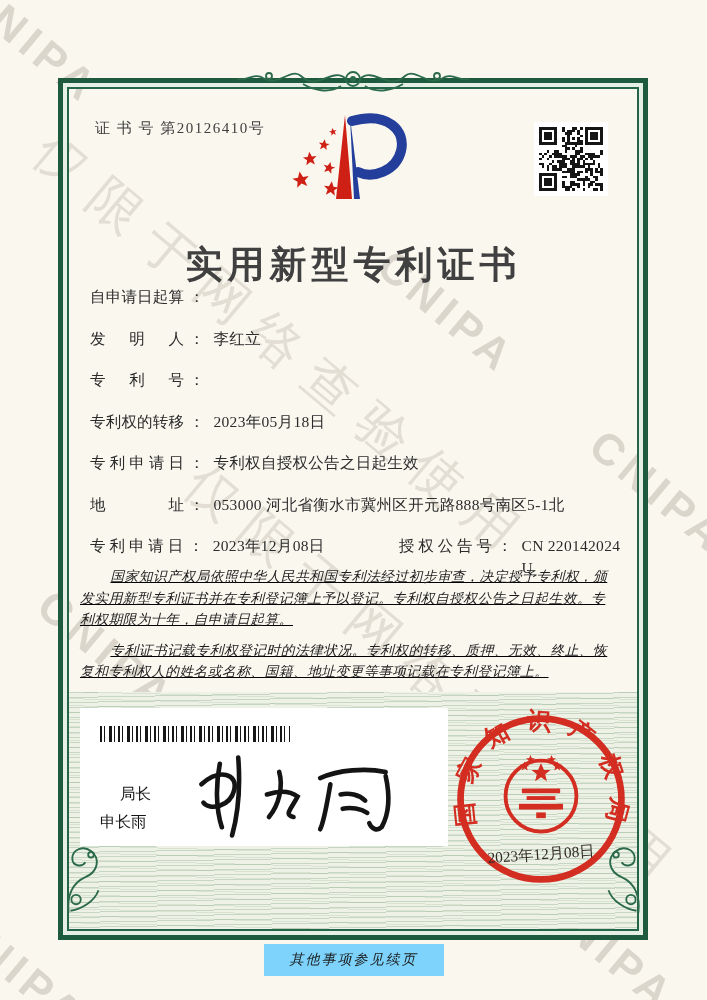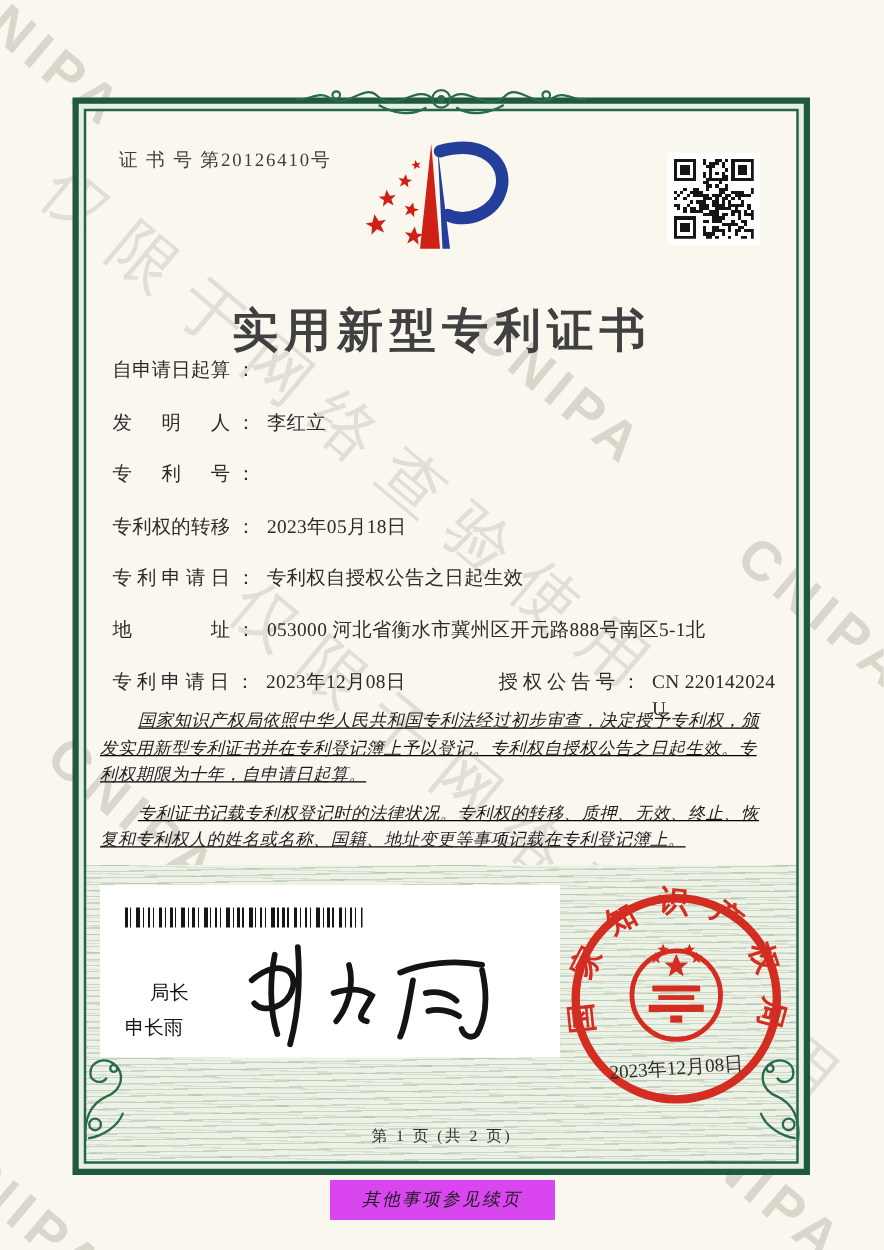--- a/index.html
+++ b/index.html
@@ -61,21 +61,21 @@
             font-size:15.5px;color:#141414;}
   .sig-svg{position:absolute;left:185px;top:748px;width:215px;height:95px;}
 
   
   .seal{position:absolute;left:450px;top:708px;width:182px;height:182px;opacity:.96;}
   .seal text{font-family:"Liberation Serif",serif;}
 
   
   .page-label{position:absolute;left:0;top:901px;width:100%;text-align:center;font-size:12.5px;
               letter-spacing:2px;color:#2f2f2f;}
-  .foot-note{position:absolute;left:50%;top:944px;transform:translateX(-50%);background:#d946ef;
+  .foot-note{position:absolute;left:50%;top:944px;transform:translateX(-50%);background:#7dd3fc;
              padding:7px 26px;font-size:14px;letter-spacing:2px;color:#1c1c1c;font-style:italic;}
 </style>
 </head>
 <body>
 
 <div class="page">
 
   <div>
     <div class="wm wm-brand" style="left:-16px;top:-30px">CNIPA</div>
     <div class="wm wm-brand" style="left:400px;top:240px">CNIPA</div>
@@ -433,16 +433,15 @@
       <use href="#st" transform="translate(84,54) scale(1.0)"></use>
       <use href="#st" transform="translate(106,54) scale(1.0)"></use>
       <rect x="75" y="84" width="40" height="5" rx="1"></rect>
       <rect x="80" y="92" width="30" height="4"></rect>
       <rect x="72" y="100" width="46" height="6"></rect>
       <rect x="90" y="109" width="10" height="6"></rect>
     </g>
     <text x="95" y="158" text-anchor="middle" font-size="16" fill="#2b2420" transform="rotate(-4 95 152)">2023年12月08日</text>
   </svg>
 
-  <div class="page-label">第 1 页 (共 2 页)</div>
   <div class="foot-note">其他事项参见续页</div>
 
 </div>
 
 </body></html>

